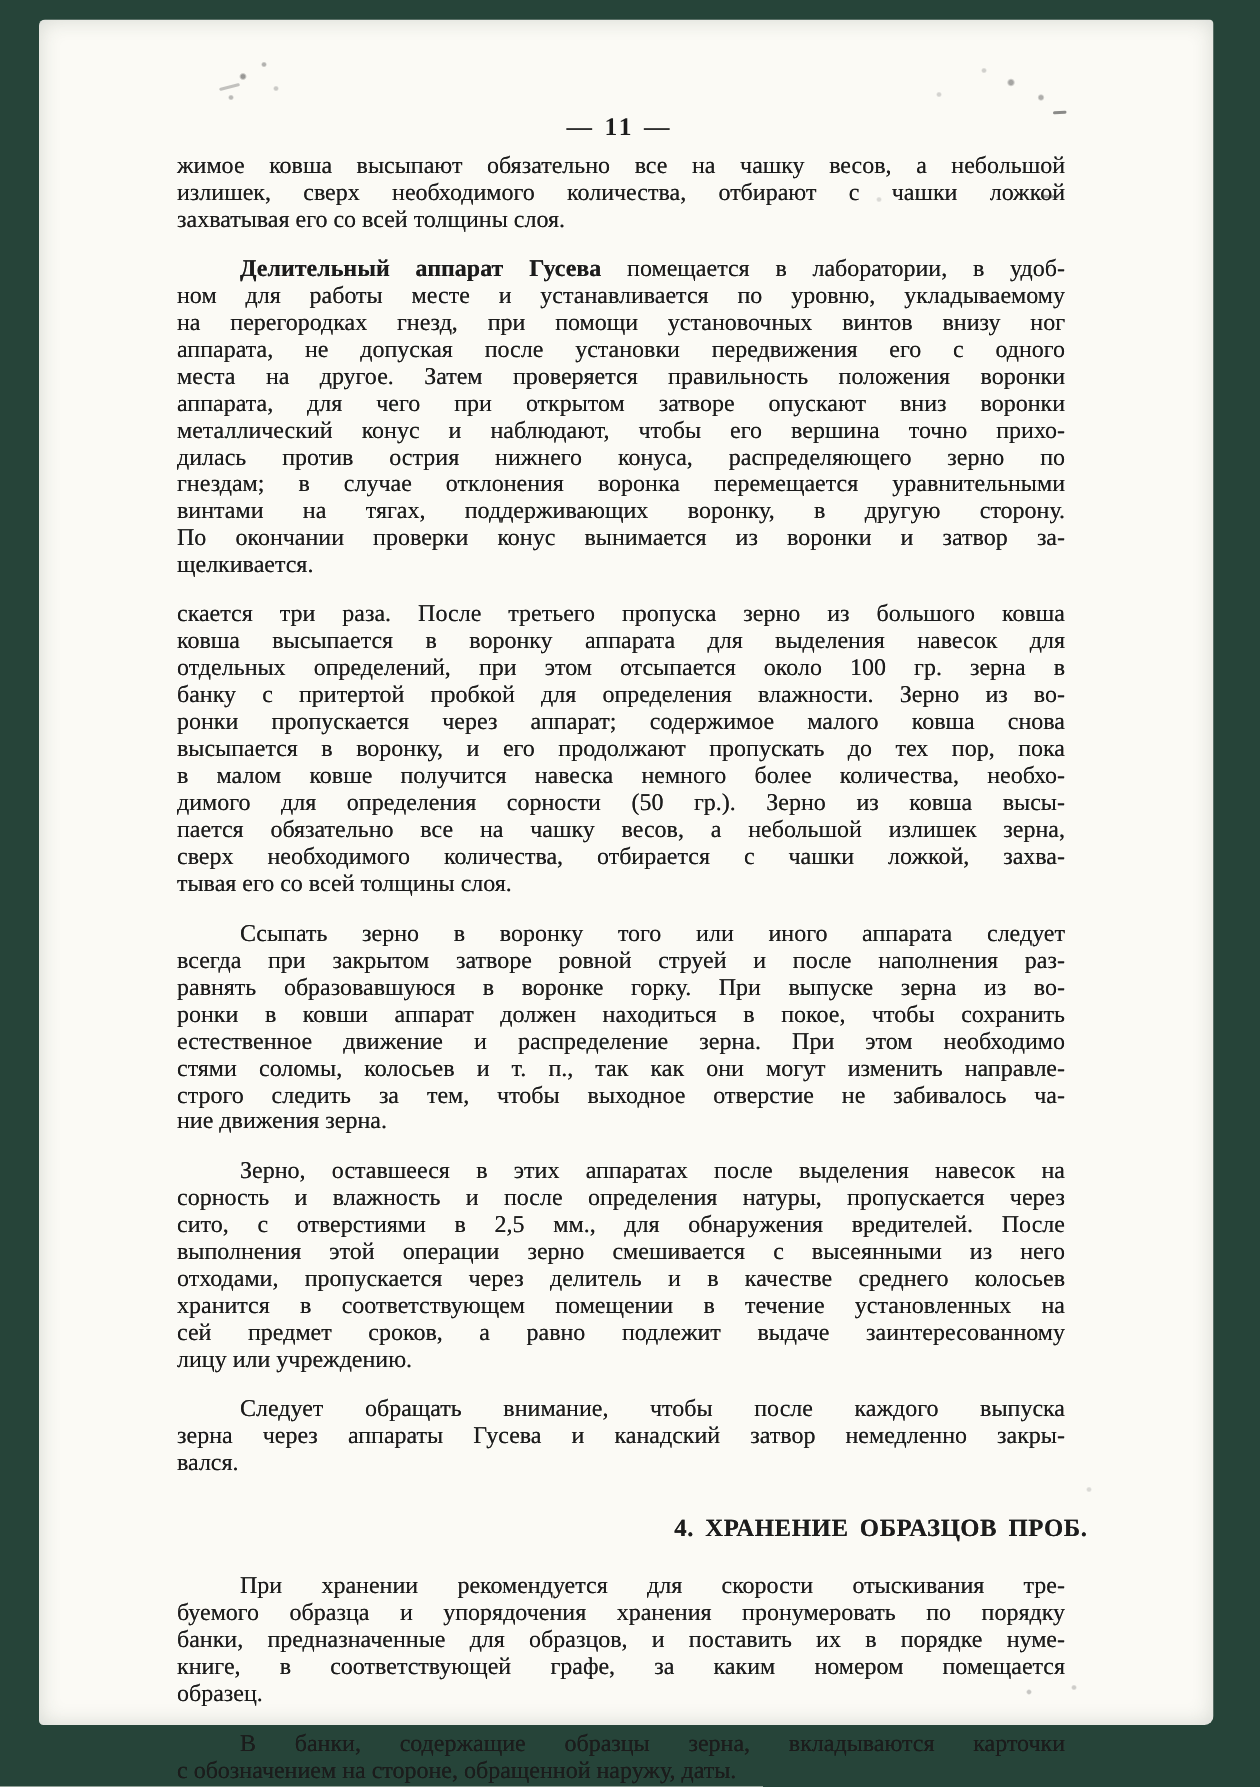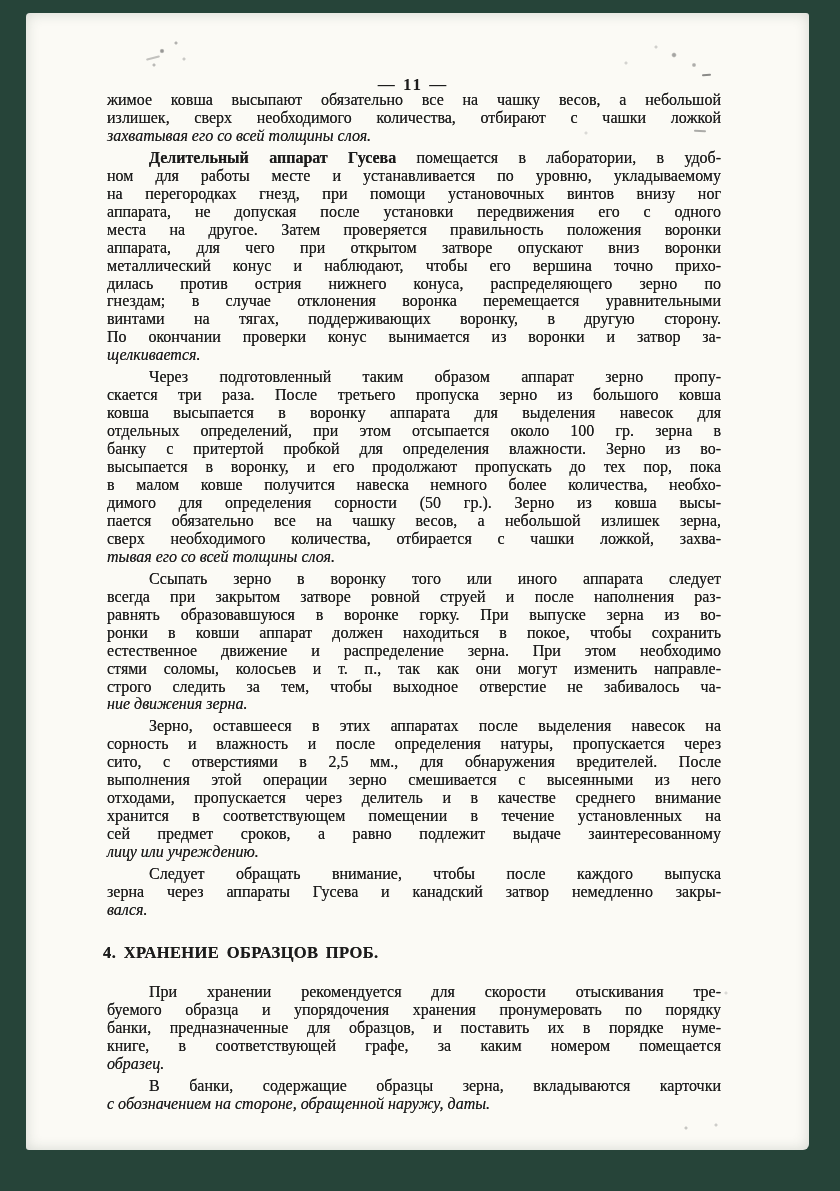--- a/index.html
+++ b/index.html
@@ -32,26 +32,26 @@
     position: absolute; left: 76px; top: 38px; width: 622px;
     text-align: center; font-size: 17px; font-weight: bold;
     letter-spacing: 2px; color: var(--ink-color, #1d1d1d); margin-top: 24px;
   }
   .flow {
     position: absolute; left: 77px; top: 74px; width: 622px;
     font-size: 16px; line-height: 17.95px;
     color: var(--ink-color, #1d1d1d);
     text-shadow: 0 0 0.3px rgba(20,20,20,.8);
   }
-  .para { margin: 4px; }
+  .para { margin: 15px; }
   .line { text-align: justify; text-align-last: justify; white-space: normal; }
-  .line.last { text-align-last: left; font-style: italic; }
+  .line.last { text-align-last: left; }
   .line.first { padding-left: 42px; }
   .heading {
-    text-align: left; font-weight: bold; font-size: 16.5px;
+    text-align: right; font-weight: bold; font-size: 16.5px;
     letter-spacing: .4px; word-spacing: 3px;
     margin: 23px 0 20px 0; line-height: 21px;
   }
   .smudge {
     position: absolute; background: rgba(45,45,45,.55); height: 2px; border-radius: 1px;
   }
   .smudge.s1 { left: 676px; top: 61px; width: 9px; transform: rotate(-4deg); }
   .smudge.s2 { left: 668px; top: 117px; width: 12px; transform: rotate(2deg); opacity:.7; }
   .smudge.s3 { left: 120px; top: 44px; width: 14px; transform: rotate(-14deg); opacity:.5; }
 </style>
@@ -74,25 +74,25 @@
         <div class="line">места на другое. Затем проверяется правильность положения воронки</div>
         <div class="line">аппарата, для чего при открытом затворе опускают вниз воронки</div>
         <div class="line">металлический конус и наблюдают, чтобы его вершина точно прихо-</div>
         <div class="line">дилась против острия нижнего конуса, распределяющего зерно по</div>
         <div class="line">гнездам; в случае отклонения воронка перемещается уравнительными</div>
         <div class="line">винтами на тягах, поддерживающих воронку, в другую сторону.</div>
         <div class="line">По окончании проверки конус вынимается из воронки и затвор за-</div>
         <div class="line last">щелкивается.</div>
       </div>
       <div class="para">
-        <div class="line first">Через подготовленный таким образом аппарат зерно пропу-</div>
         <div class="line">скается три раза. После третьего пропуска зерно из большого ковша</div>
         <div class="line">ковша высыпается в воронку аппарата для выделения навесок для</div>
         <div class="line">отдельных определений, при этом отсыпается около 100 гр. зерна в</div>
         <div class="line">банку с притертой пробкой для определения влажности. Зерно из во-</div>
+        <div class="line">ронки пропускается через аппарат; содержимое малого ковша снова</div>
         <div class="line">высыпается в воронку, и его продолжают пропускать до тех пор, пока</div>
         <div class="line">в малом ковше получится навеска немного более количества, необхо-</div>
         <div class="line">димого для определения сорности (50 гр.). Зерно из ковша высы-</div>
         <div class="line">пается обязательно все на чашку весов, а небольшой излишек зерна,</div>
         <div class="line">сверх необходимого количества, отбирается с чашки ложкой, захва-</div>
         <div class="line last">тывая его со всей толщины слоя.</div>
       </div>
       <div class="para">
         <div class="line first">Ссыпать зерно в воронку того или иного аппарата следует</div>
         <div class="line">всегда при закрытом затворе ровной струей и после наполнения раз-</div>
@@ -101,21 +101,21 @@
         <div class="line">естественное движение и распределение зерна. При этом необходимо</div>
         <div class="line">стями соломы, колосьев и т. п., так как они могут изменить направле-</div>
         <div class="line">строго следить за тем, чтобы выходное отверстие не забивалось ча-</div>
         <div class="line last">ние движения зерна.</div>
       </div>
       <div class="para">
         <div class="line first">Зерно, оставшееся в этих аппаратах после выделения навесок на</div>
         <div class="line">сорность и влажность и после определения натуры, пропускается через</div>
         <div class="line">сито, с отверстиями в 2,5 мм., для обнаружения вредителей. После</div>
         <div class="line">выполнения этой операции зерно смешивается с высеянными из него</div>
-        <div class="line">отходами, пропускается через делитель и в качестве среднего внимание</div>
+        <div class="line">отходами, пропускается через делитель и в качестве среднего колосьев</div>
         <div class="line">хранится в соответствующем помещении в течение установленных на</div>
         <div class="line">сей предмет сроков, а равно подлежит выдаче заинтересованному</div>
         <div class="line last">лицу или учреждению.</div>
       </div>
       <div class="para">
         <div class="line first">Следует обращать внимание, чтобы после каждого выпуска</div>
         <div class="line">зерна через аппараты Гусева и канадский затвор немедленно закры-</div>
         <div class="line last">вался.</div>
       </div>
       <div class="heading">4. ХРАНЕНИЕ ОБРАЗЦОВ ПРОБ.</div>

